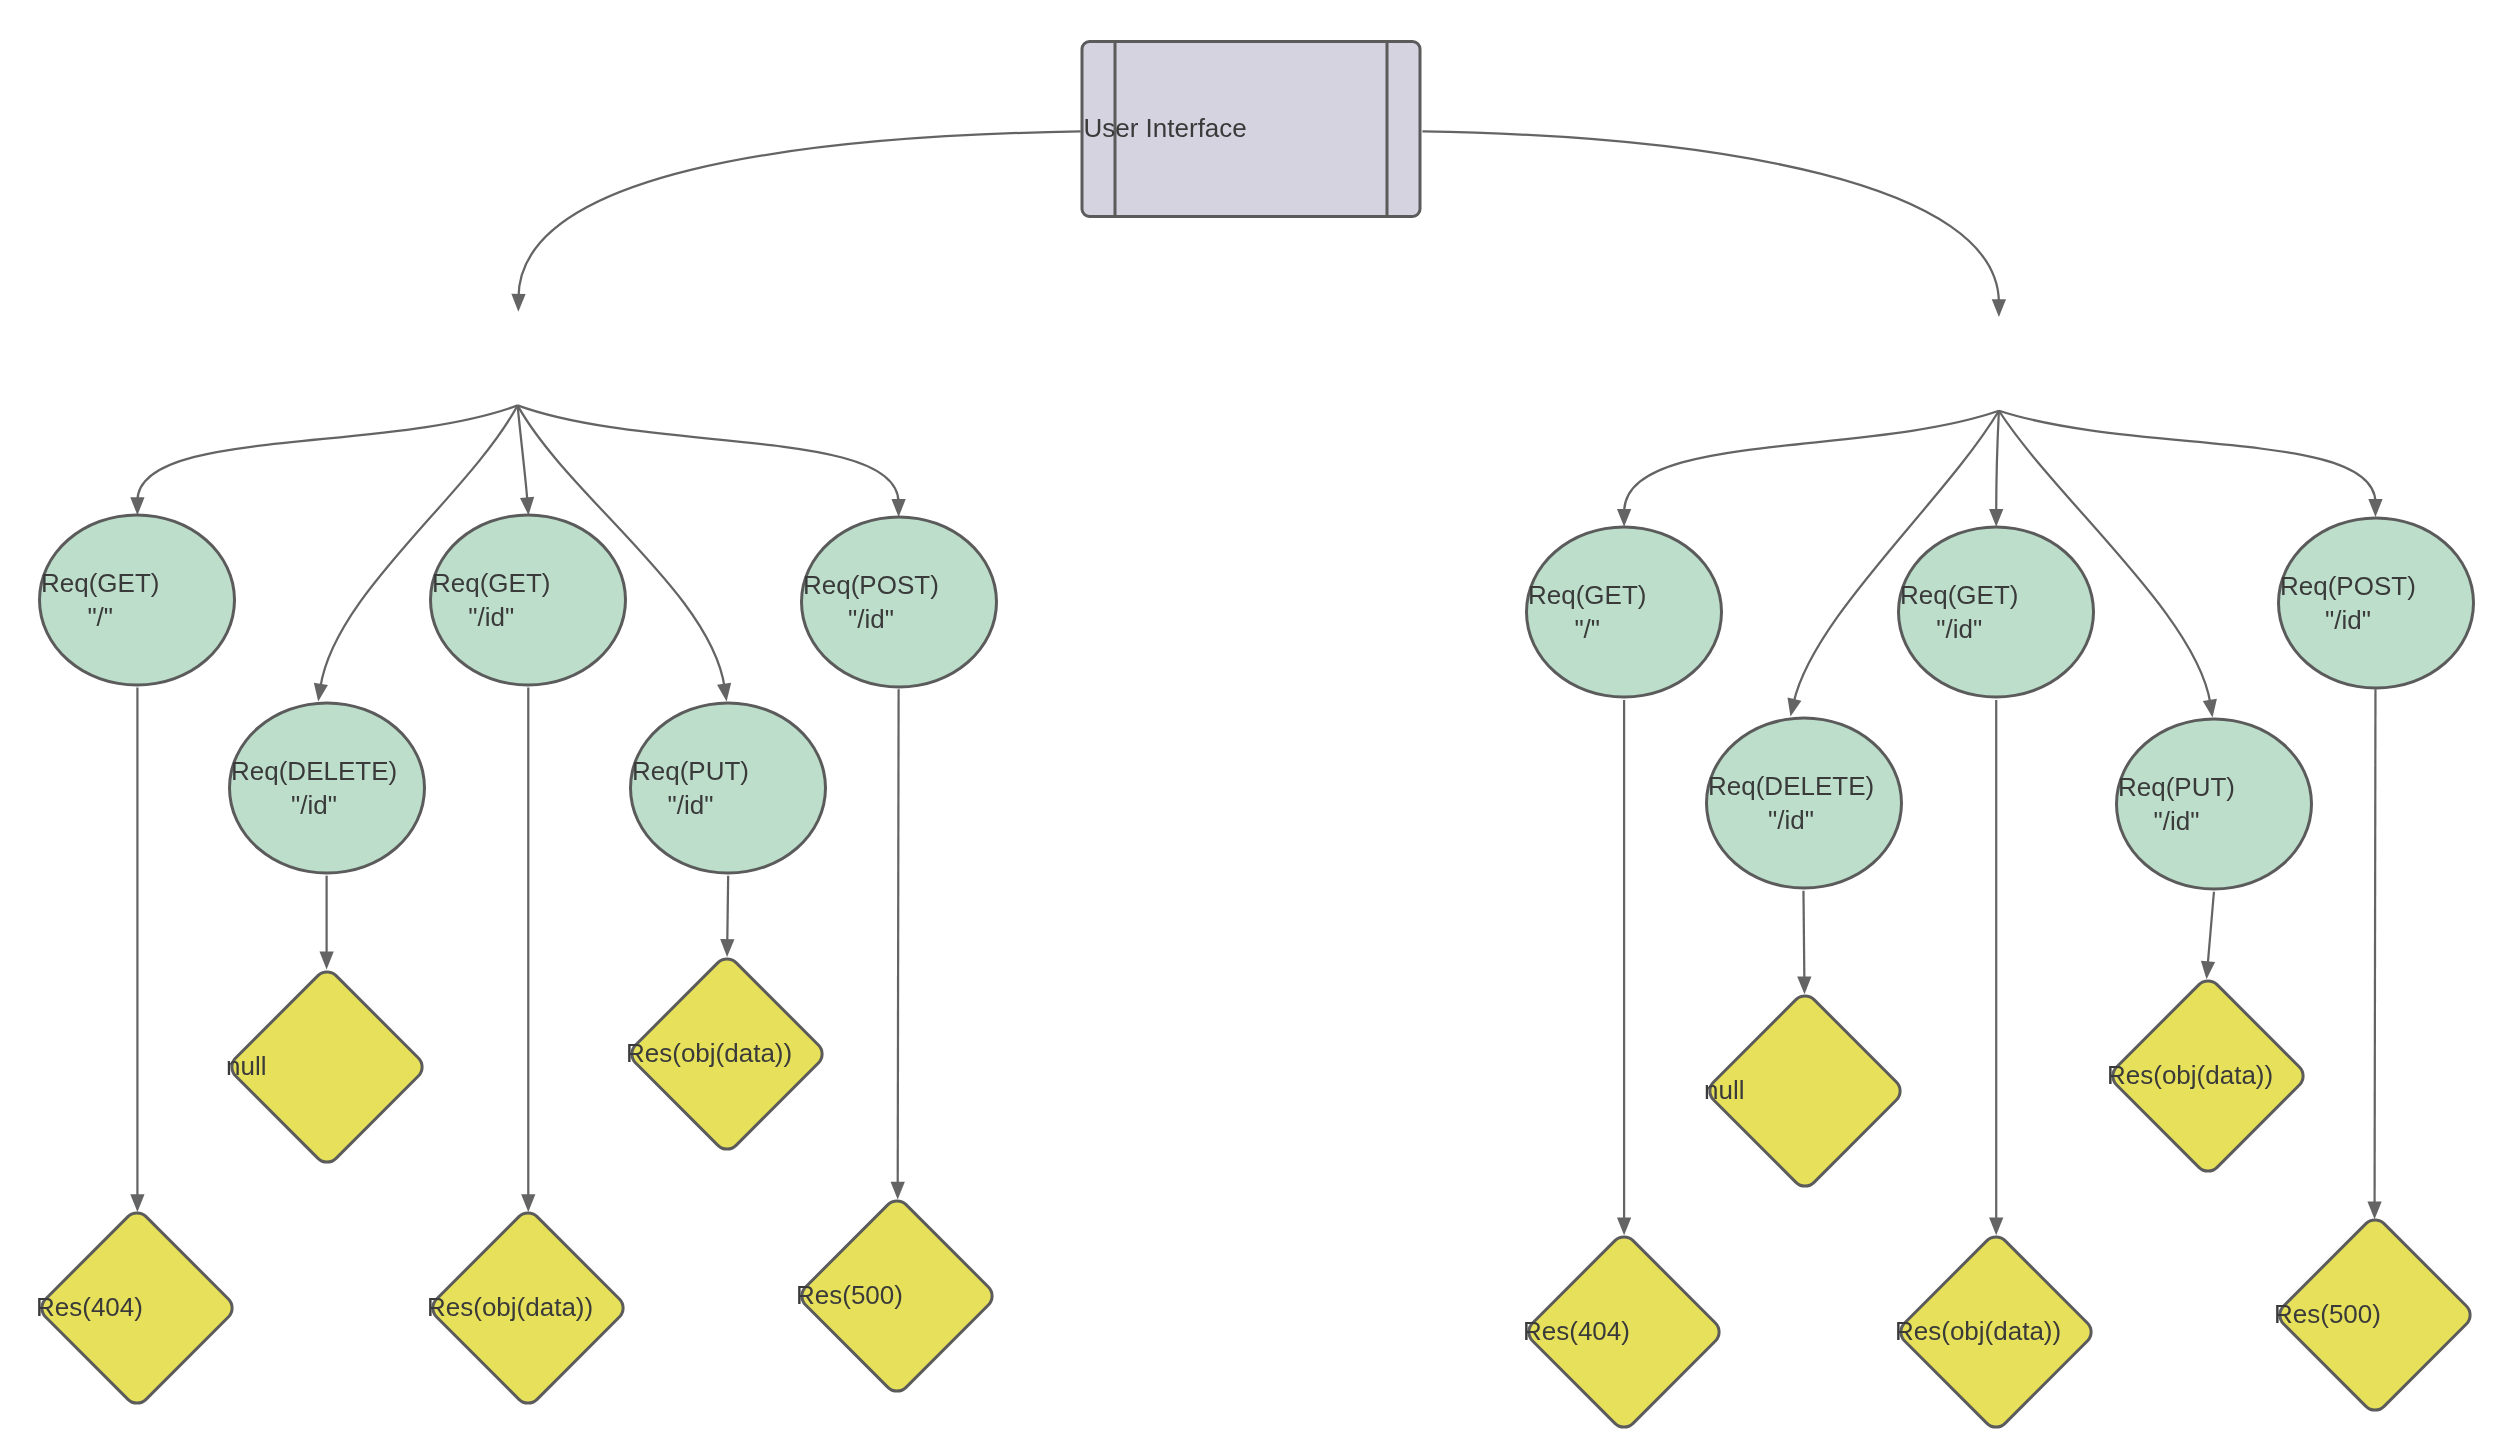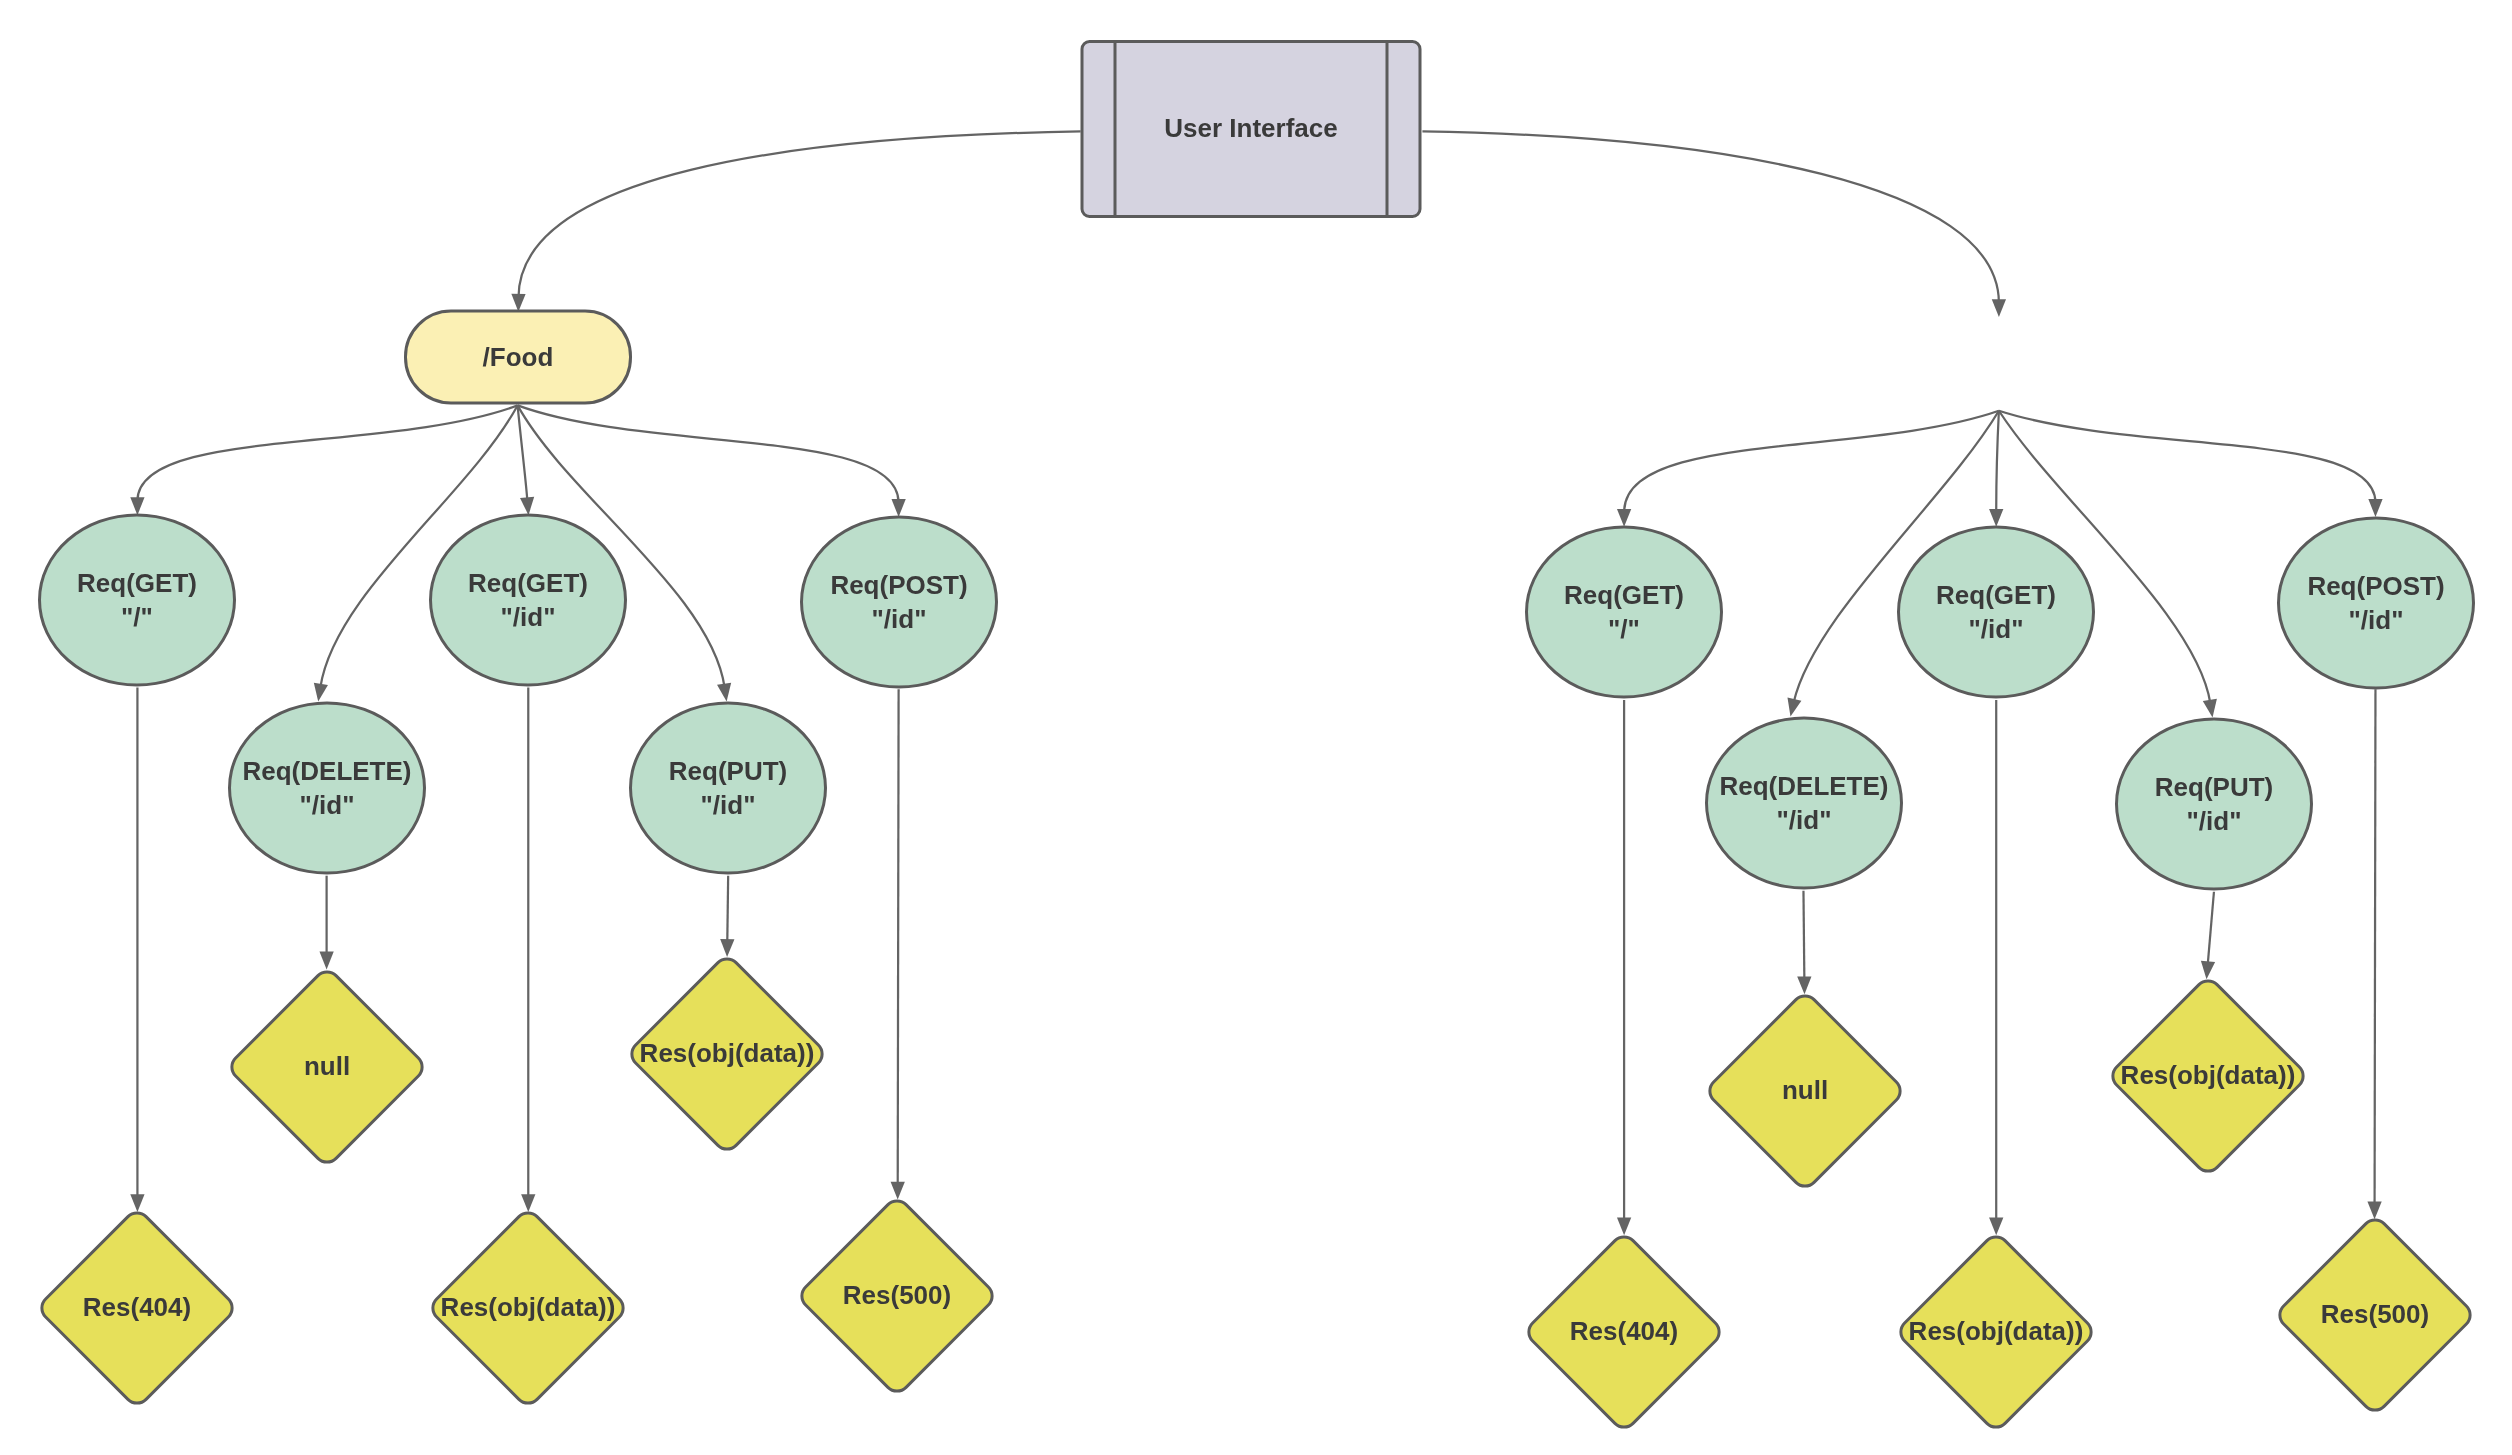--- a/index.html
+++ b/index.html
@@ -22,23 +22,22 @@
     overflow:hidden;
   }
   #edge-layer{position:absolute;left:0;top:0;width:2512px;height:1456px;}
   .edge{fill:none;stroke:var(--edge);stroke-width:2.5px;}
   #arrowhead path{fill:var(--edge);stroke:none;}
 
   .node{
     position:absolute;
     transform:translate(-50%,-50%);
     box-sizing:border-box;
-    display:flex;align-items:center;justify-content:center;
+    display:flex;align-items:center;
     text-align:center;
-    font-weight:bold;
   }
   .label{
     position:relative;z-index:2;
     font-size:26px;line-height:1.28;color:var(--text);
     white-space:nowrap;
   }
   .process{
     width:341px;height:178px;
     background:var(--process_fill);
     border:3.6px solid var(--stroke);
@@ -113,23 +112,20 @@
     <path class="edge" d="M 2481 999 L 2474 1081" marker-end="url(#arrowhead)"></path>
     <path class="edge" d="M 2662 772 L 2661 1350" marker-end="url(#arrowhead)"></path>
   </svg>
 
   <div class="node process" style="left:1251px;top:129px;">
     <div class="process-divider left"></div>
     <div class="process-divider right"></div>
     <div class="label">User Interface</div>
   </div>
 
-  <div class="node pill" style="left:518px;top:357px;">
-    <div class="label">/Food</div>
-  </div>
 
   <div class="node circle" style="left:137px;top:600px;">
     <div class="label">
       <div>Req(GET)</div>
       <div>"/"</div>
     </div>
   </div>
   <div class="node circle" style="left:327px;top:788px;">
     <div class="label">
       <div>Req(DELETE)</div>

